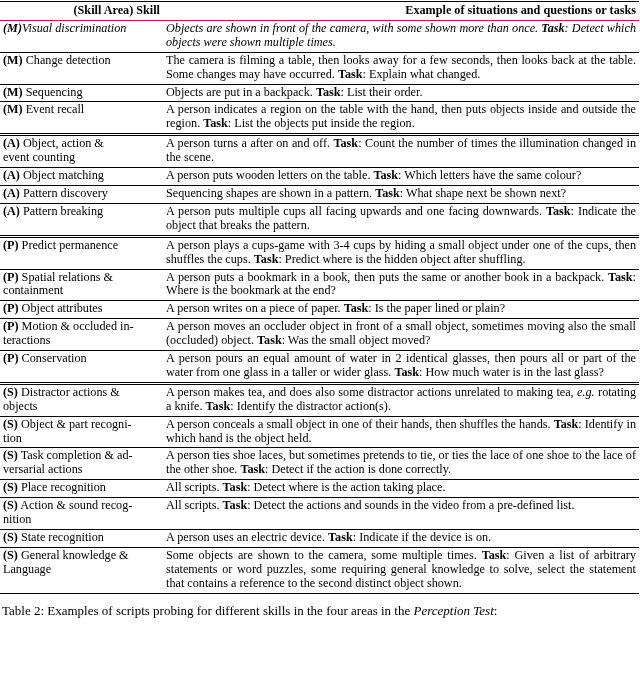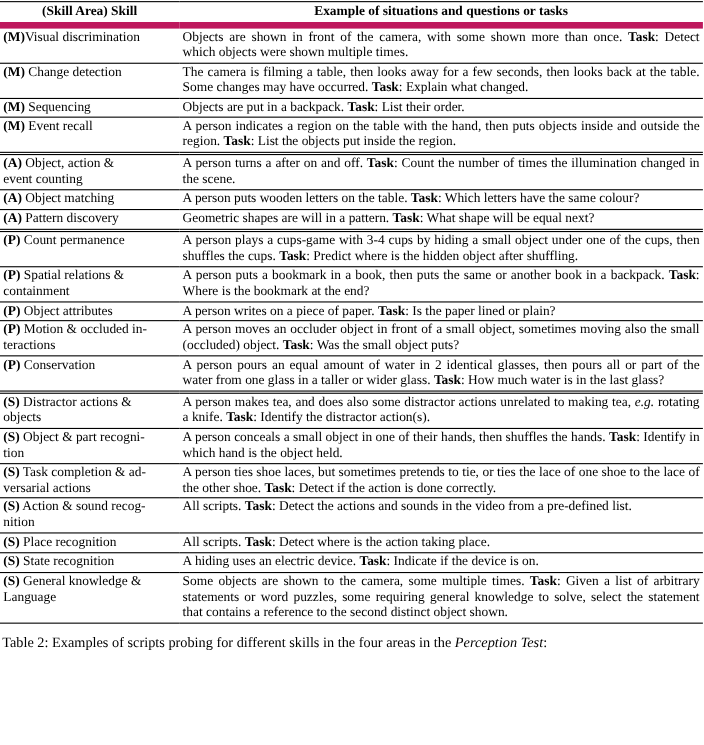--- a/index.html
+++ b/index.html
@@ -21,27 +21,27 @@
   }
   col.col-skill { width: 163px; }
   col.col-example { width: auto; }
   th, td {
     vertical-align: top;
     font-size: 12.2px;
     line-height: 1.14;
     padding: 1px 3px 2px 3px;
   }
   thead th {
-    text-align: center;
+    text-align: right;
     font-weight: bold;
-    border-bottom: 6px solid #be185d;
+    border-bottom: 1px solid #be185d;
     padding-top: 2px;
   }
   tbody tr { border-top: 1px solid #000; }
-  tbody tr:first-child { border-top: none; }
+  tbody tr:first-child { border-top: none; font-style: italic; }
   tbody tr.section-start { border-top: 3px double #000; padding-left: 36px; }
   td.skill-cell {
     white-space: pre-line;
     padding-right: 6px;
   }
   td.example-cell { text-align: justify; }
   .caption {
     font-size: 13px;
     line-height: 1.25;
     padding: 9px 2px 0 2px;
@@ -83,39 +83,43 @@
           <td class="skill-cell"><b>(A)</b><span> Object, action &amp;
 event counting</span></td>
           <td class="example-cell"><span>A person turns a after on and off. </span><b>Task</b><span>: Count the number of times the illumination changed in the scene.</span></td>
         </tr>
         <tr>
           <td class="skill-cell"><b>(A)</b><span> Object matching</span></td>
           <td class="example-cell"><span>A person puts wooden letters on the table. </span><b>Task</b><span>: Which letters have the same colour?</span></td>
         </tr>
         <tr>
           <td class="skill-cell"><b>(A)</b><span> Pattern discovery</span></td>
-          <td class="example-cell"><span>Geometric shapes are will in a pattern. </span><b>Task</b><span>: What shape will be equal next?</span></td>
+          <td class="example-cell"><span>Sequencing shapes are shown in a pattern. </span><b>Task</b><span>: What shape next be shown next?</span></td>
+        </tr>
+        <tr>
+          <td class="skill-cell"><b>(A)</b><span> Pattern breaking</span></td>
+          <td class="example-cell"><span>A person puts multiple cups all facing upwards and one facing downwards. </span><b>Task</b><span>: Indicate the object that breaks the pattern.</span></td>
         </tr>
         <tr class="section-start">
-          <td class="skill-cell"><b>(P)</b><span> Count permanence</span></td>
+          <td class="skill-cell"><b>(P)</b><span> Predict permanence</span></td>
           <td class="example-cell"><span>A person plays a cups-game with 3-4 cups by hiding a small object under one of the cups, then shuffles the cups. </span><b>Task</b><span>: Predict where is the hidden object after shuffling.</span></td>
         </tr>
         <tr>
           <td class="skill-cell"><b>(P)</b><span> Spatial relations &amp;
 containment</span></td>
           <td class="example-cell"><span>A person puts a bookmark in a book, then puts the same or another book in a backpack. </span><b>Task</b><span>: Where is the bookmark at the end?</span></td>
         </tr>
         <tr>
           <td class="skill-cell"><b>(P)</b><span> Object attributes</span></td>
           <td class="example-cell"><span>A person writes on a piece of paper. </span><b>Task</b><span>: Is the paper lined or plain?</span></td>
         </tr>
         <tr>
           <td class="skill-cell"><b>(P)</b><span> Motion &amp; occluded in-
 teractions</span></td>
-          <td class="example-cell"><span>A person moves an occluder object in front of a small object, sometimes moving also the small (occluded) object. </span><b>Task</b><span>: Was the small object puts?</span></td>
+          <td class="example-cell"><span>A person moves an occluder object in front of a small object, sometimes moving also the small (occluded) object. </span><b>Task</b><span>: Was the small object moved?</span></td>
         </tr>
         <tr>
           <td class="skill-cell"><b>(P)</b><span> Conservation</span></td>
           <td class="example-cell"><span>A person pours an equal amount of water in 2 identical glasses, then pours all or part of the water from one glass in a taller or wider glass. </span><b>Task</b><span>: How much water is in the last glass?</span></td>
         </tr>
         <tr class="section-start">
           <td class="skill-cell"><b>(S)</b><span> Distractor actions &amp;
 objects</span></td>
           <td class="example-cell"><span>A person makes tea, and does also some distractor actions unrelated to making tea, </span><i>e.g.</i><span> rotating a knife. </span><b>Task</b><span>: Identify the distractor action(s).</span></td>
         </tr>
@@ -123,31 +127,31 @@
           <td class="skill-cell"><b>(S)</b><span> Object &amp; part recogni-
 tion</span></td>
           <td class="example-cell"><span>A person conceals a small object in one of their hands, then shuffles the hands. </span><b>Task</b><span>: Identify in which hand is the object held.</span></td>
         </tr>
         <tr>
           <td class="skill-cell"><b>(S)</b><span> Task completion &amp; ad-
 versarial actions</span></td>
           <td class="example-cell"><span>A person ties shoe laces, but sometimes pretends to tie, or ties the lace of one shoe to the lace of the other shoe. </span><b>Task</b><span>: Detect if the action is done correctly.</span></td>
         </tr>
         <tr>
+          <td class="skill-cell"><b>(S)</b><span> Place recognition</span></td>
+          <td class="example-cell"><span>All scripts. </span><b>Task</b><span>: Detect where is the action taking place.</span></td>
+        </tr>
+        <tr>
           <td class="skill-cell"><b>(S)</b><span> Action &amp; sound recog-
 nition</span></td>
           <td class="example-cell"><span>All scripts. </span><b>Task</b><span>: Detect the actions and sounds in the video from a pre-defined list.</span></td>
         </tr>
         <tr>
-          <td class="skill-cell"><b>(S)</b><span> Place recognition</span></td>
-          <td class="example-cell"><span>All scripts. </span><b>Task</b><span>: Detect where is the action taking place.</span></td>
-        </tr>
-        <tr>
           <td class="skill-cell"><b>(S)</b><span> State recognition</span></td>
-          <td class="example-cell"><span>A hiding uses an electric device. </span><b>Task</b><span>: Indicate if the device is on.</span></td>
+          <td class="example-cell"><span>A person uses an electric device. </span><b>Task</b><span>: Indicate if the device is on.</span></td>
         </tr>
         <tr>
           <td class="skill-cell"><b>(S)</b><span> General knowledge &amp;
 Language</span></td>
           <td class="example-cell"><span>Some objects are shown to the camera, some multiple times. </span><b>Task</b><span>: Given a list of arbitrary statements or word puzzles, some requiring general knowledge to solve, select the statement that contains a reference to the second distinct object shown.</span></td>
         </tr>
       </tbody>
   </table>
   <div class="caption"><span>Table 2: Examples of scripts probing for different skills in the four areas in the </span><i>Perception Test</i><span>:</span></div>
 </div>

